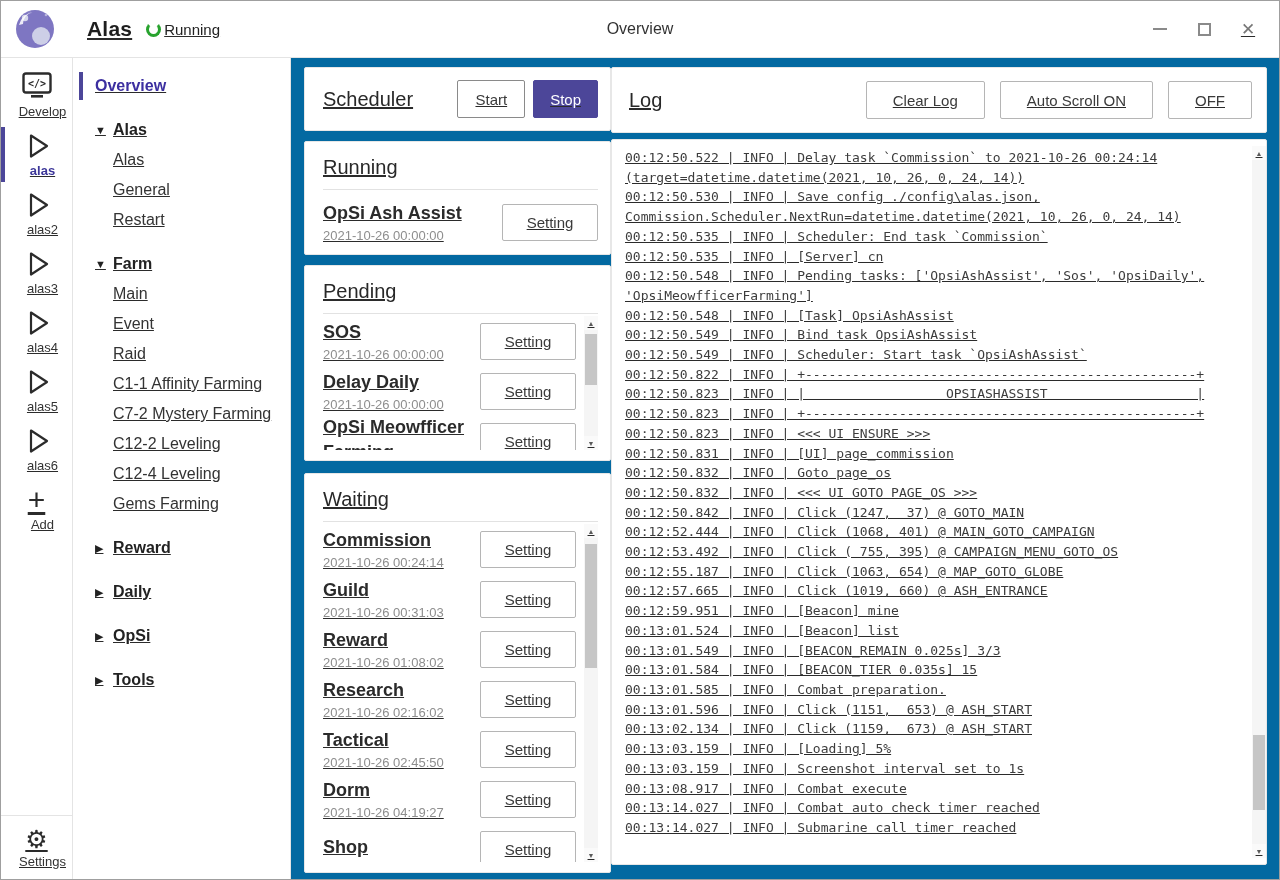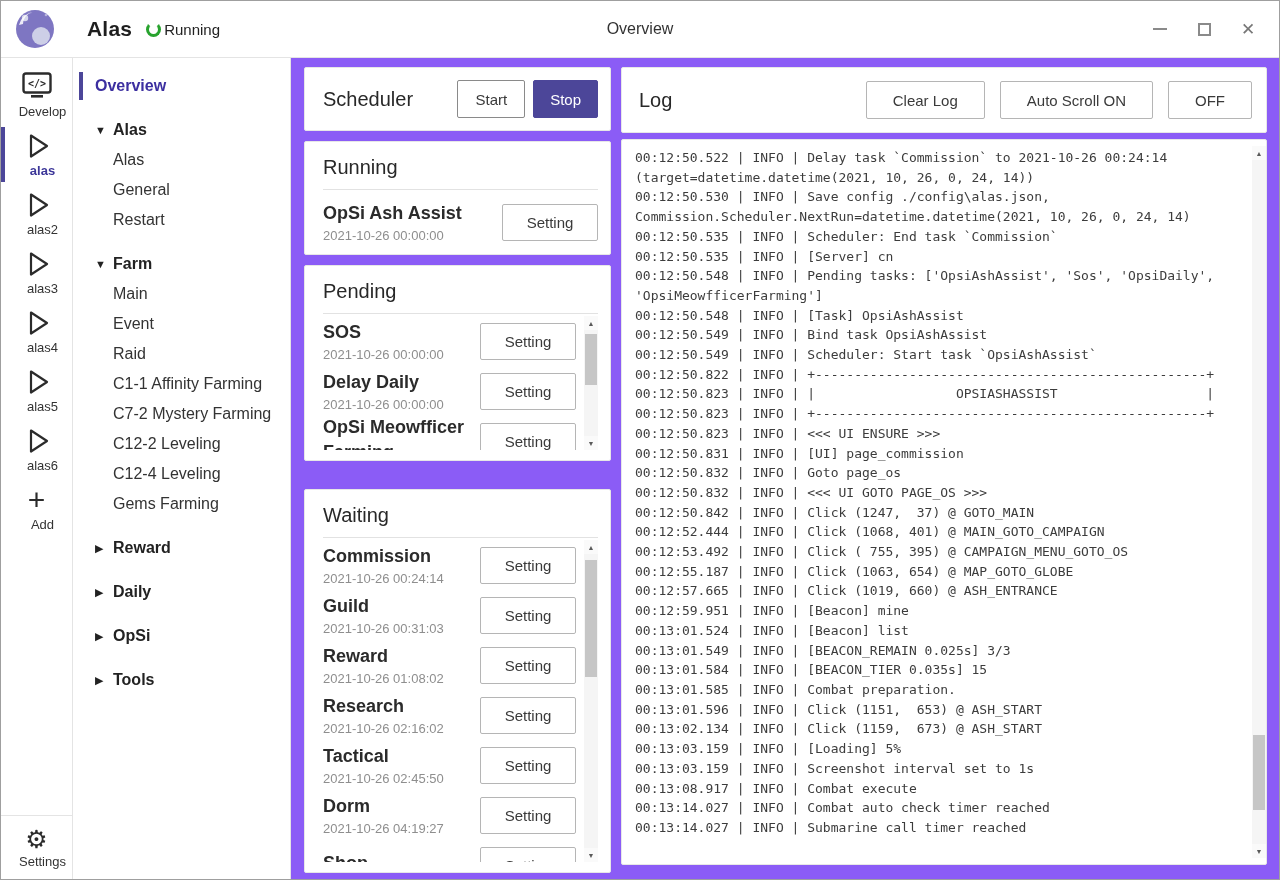--- a/index.html
+++ b/index.html
@@ -1,18 +1,18 @@
 <!DOCTYPE html>
 <html><head>
 <meta charset="utf-8">
 <style>
   * { margin:0; padding:0; box-sizing:border-box; }
   html,body { width:1280px; height:880px; }
   body { font-family:"Liberation Sans","DejaVu Sans",sans-serif; background:#f3f3f4; color:#2b2b2b; overflow:hidden; }
-  .window { width:1280px; height:880px; border:1px solid #9f9f9f; background:#8b5cf6; display:flex; flex-direction:column; position:relative; }
+  .window { width:1280px; height:880px; border:1px solid #9f9f9f; background:#0369a1; display:flex; flex-direction:column; position:relative;text-decoration:underline; }
 
   
   .titlebar { height:57px; background:#fff; border-bottom:1px solid #e4e4e4; display:flex; align-items:center; position:relative; flex:none; }
   .logo { margin-left:12px; width:44px; height:44px; }
   .app-name { font-size:21px; font-weight:700; color:#1e1e1e; margin-left:30px; letter-spacing:.2px; }
   .status-wrap { display:flex; align-items:center; margin-left:14px; }
   .spinner { width:15px; height:15px; border:3px solid #28a32e; border-top-color:transparent; border-radius:50%; animation:spin 1.2s linear infinite; }
   @keyframes spin { to { transform:rotate(360deg);} }
   .status-text { font-size:15px; color:#222; margin-left:3px; }
   .win-title { position:absolute; left:0; right:0; text-align:center; font-size:16px; color:#333; pointer-events:none; }
@@ -40,39 +40,39 @@
 
   
   .nav { width:218px; background:#fff; border-right:1px solid #e4e4e4; padding:14px 0 0 6px; flex:none; overflow:hidden; }
   .nav-item { display:flex; align-items:center; font-size:16px; color:#333; padding:5px 6px 5px 16px; cursor:pointer; }
   .nav-item.nav-selected { border-left:4px solid #4c4699; padding-left:12px; color:#3c2fa0; font-weight:700; margin-bottom:10px; }
   .nav-item.nav-group { font-weight:600; color:#222; margin-top:16px; }
   .nav-item.nav-child { padding-left:34px; margin-top:2px; }
   .nav-arrow { display:inline-block; width:18px; font-size:11px; color:#222; }
 
   
-  .main { flex:1; display:flex; min-width:0; padding:9px 12px 0 13px; gap:10px; }
+  .main { flex:1; display:flex; min-width:0; padding:9px 12px 0 13px; }
   .col-mid { width:307px; flex:none; display:flex; flex-direction:column; padding-bottom:6px; }
   .col-log { flex:1; display:flex; flex-direction:column; min-width:0; padding-bottom:14px; }
 
   .card { background:#fff; border:1px solid #e7e7e7; border-radius:2px; }
   .card-title { font-size:20px; font-weight:500; color:#282828; }
   .card-sep { border-top:1px solid #e2e2e2; margin-top:10px; }
 
   
   .scheduler { height:64px; flex:none; display:flex; align-items:center; padding:0 12px 0 18px; margin-bottom:10px; }
   .scheduler .card-title { flex:1; }
   .btn { background:#fff; border:1px solid #b5b5b5; border-radius:2px; font-size:15px; color:#3a3a3a; font-family:inherit; cursor:pointer; }
   .btn-start { height:38px; padding:0 17px; border-color:#8a8a8a; margin-right:8px; }
   .btn-stop { height:38px; padding:0 16px; background:#4c4699; border-color:#4c4699; color:#fff; }
 
   
   .task-card { display:flex; flex-direction:column; padding:14px 12px 10px 18px; }
   .running { height:114px; flex:none; margin-bottom:10px; }
-  .pending { height:196px; flex:none; margin-bottom:28px; }
+  .pending { height:196px; flex:none; margin-bottom:12px; }
   .waiting { flex:1; min-height:0; }
   .list-wrap { flex:1; min-height:0; display:flex; margin-top:2px; }
   .task-list { flex:1; overflow:hidden; }
   .task-row { height:50px; display:flex; align-items:center; }
   .task-info { flex:1; min-width:0; padding-right:8px; }
   .task-name { font-size:18px; font-weight:700; color:#2b2b2b; line-height:1.35; }
   .task-time { font-size:13px; color:#8e8e8e; margin-top:3px; }
   .btn-setting { width:96px; height:37px; flex:none; }
   .running .task-row { height:60px; margin-top:2px; }
 

